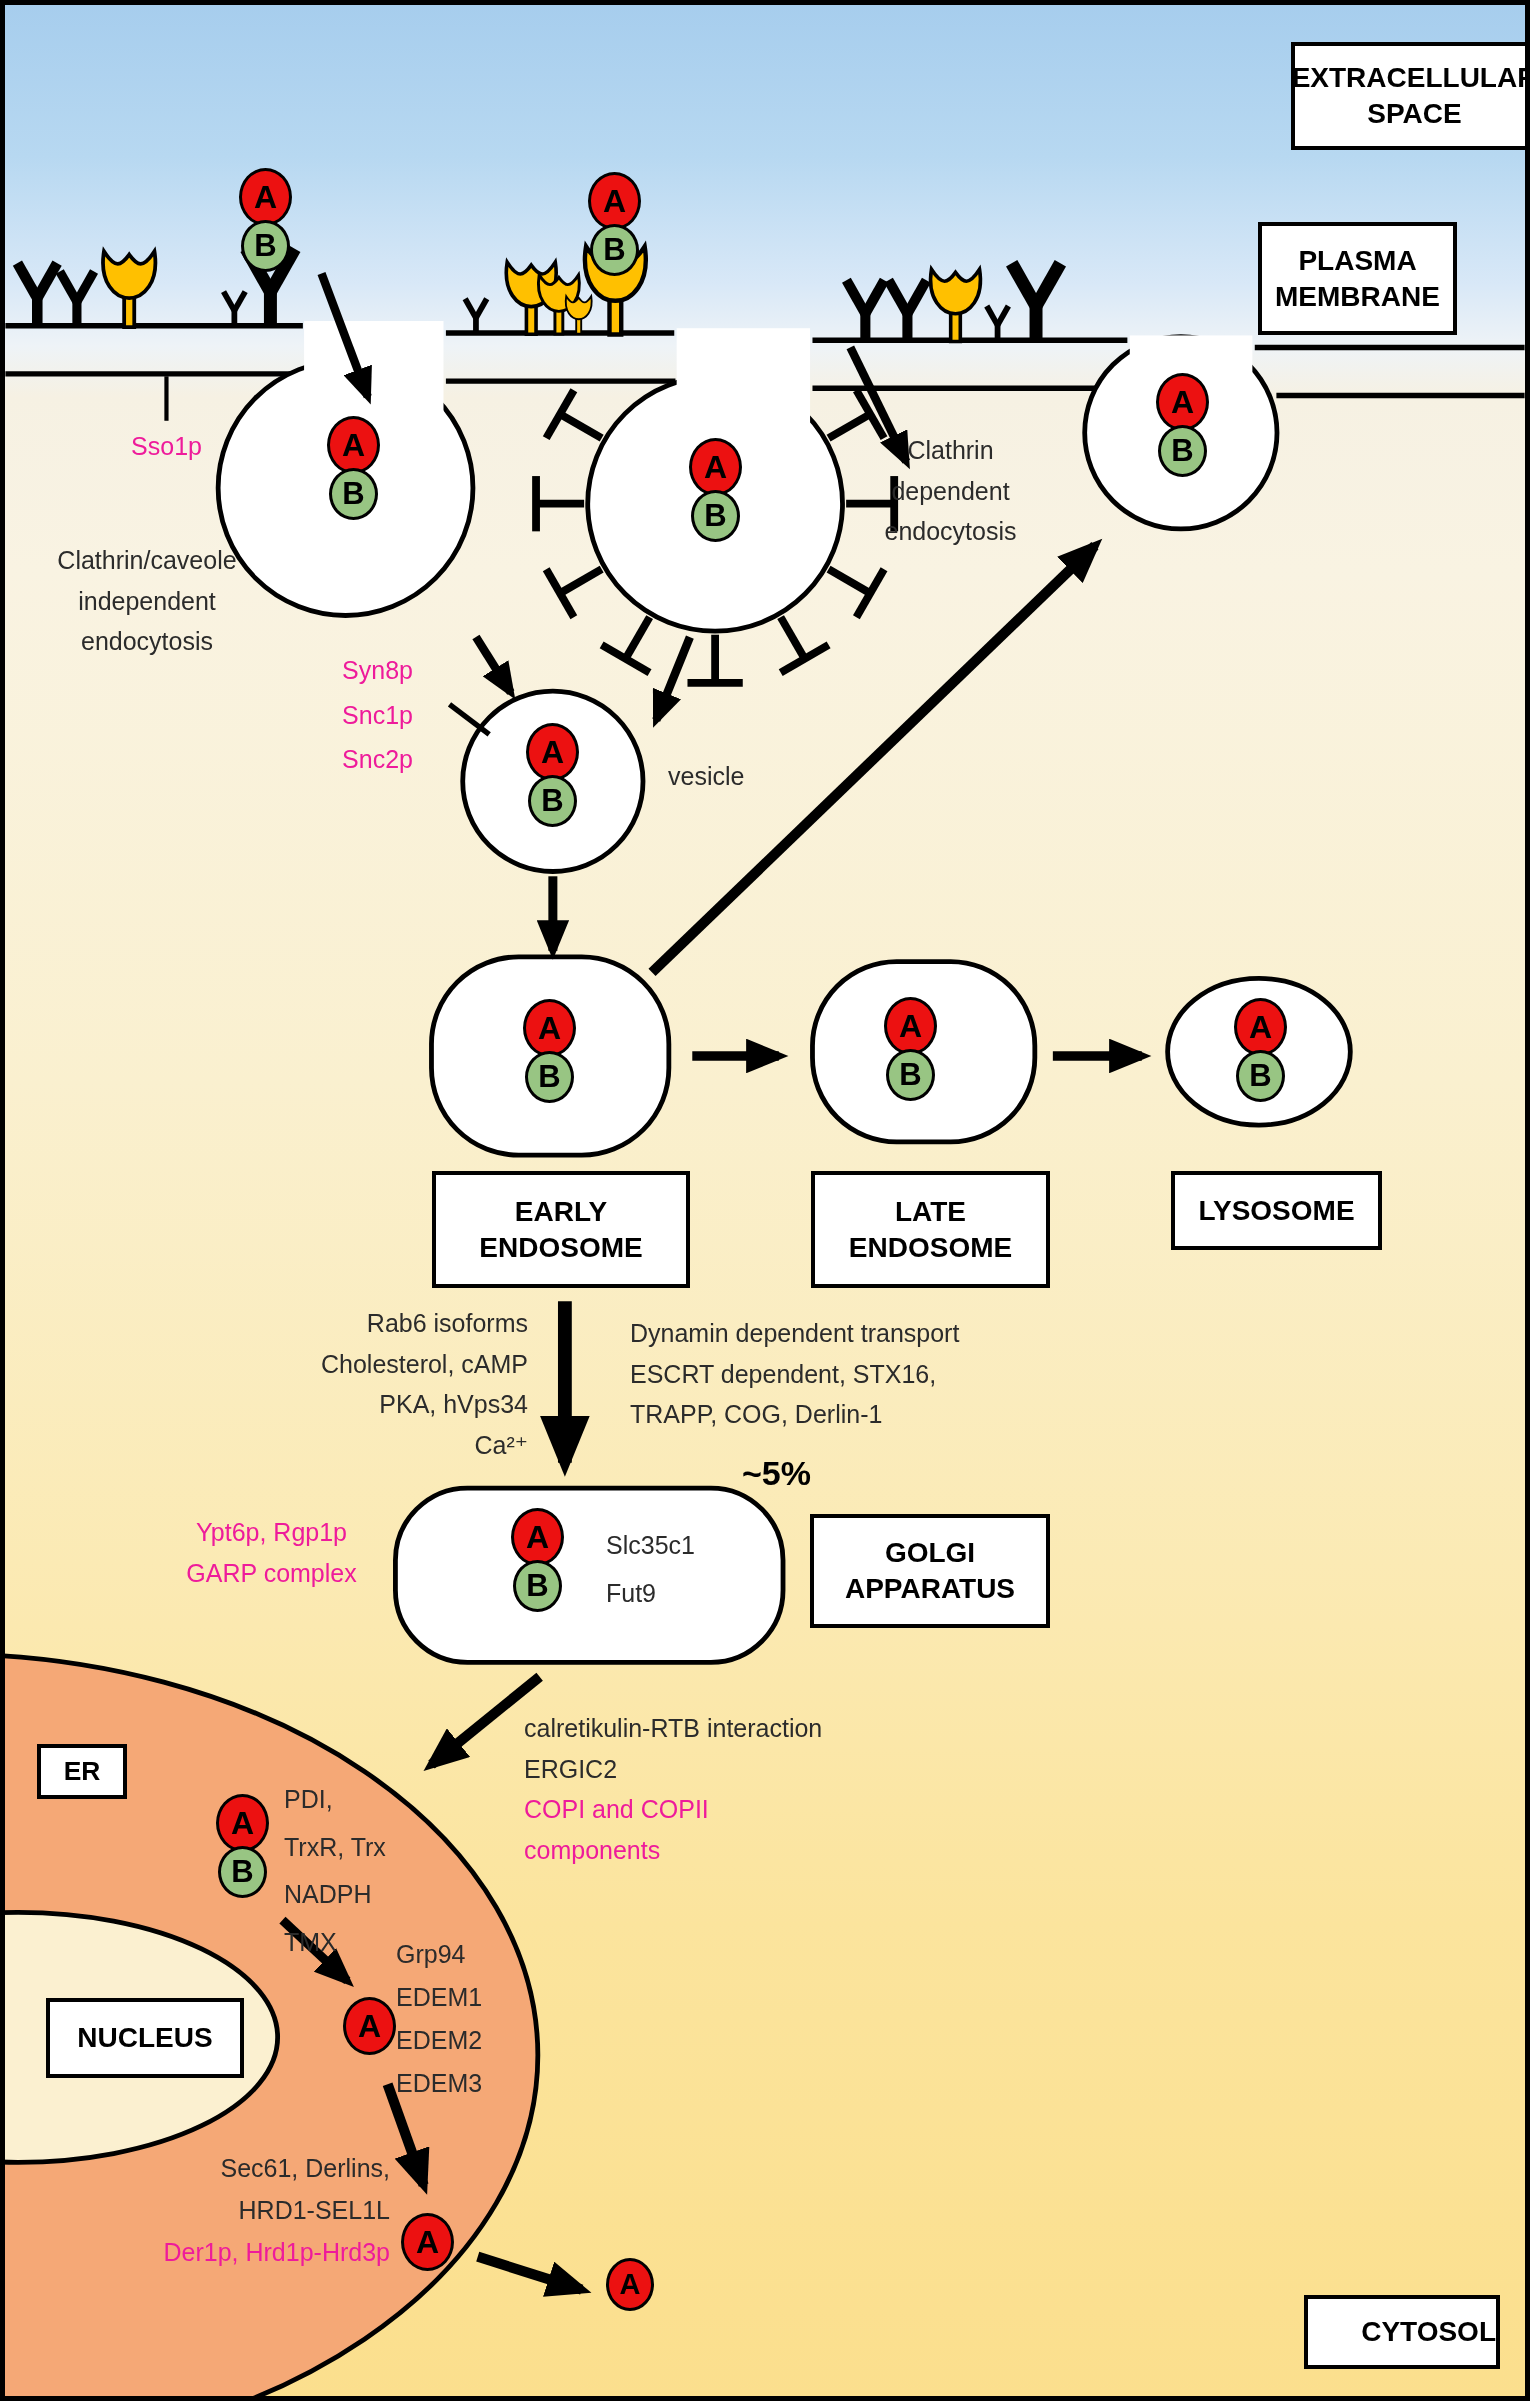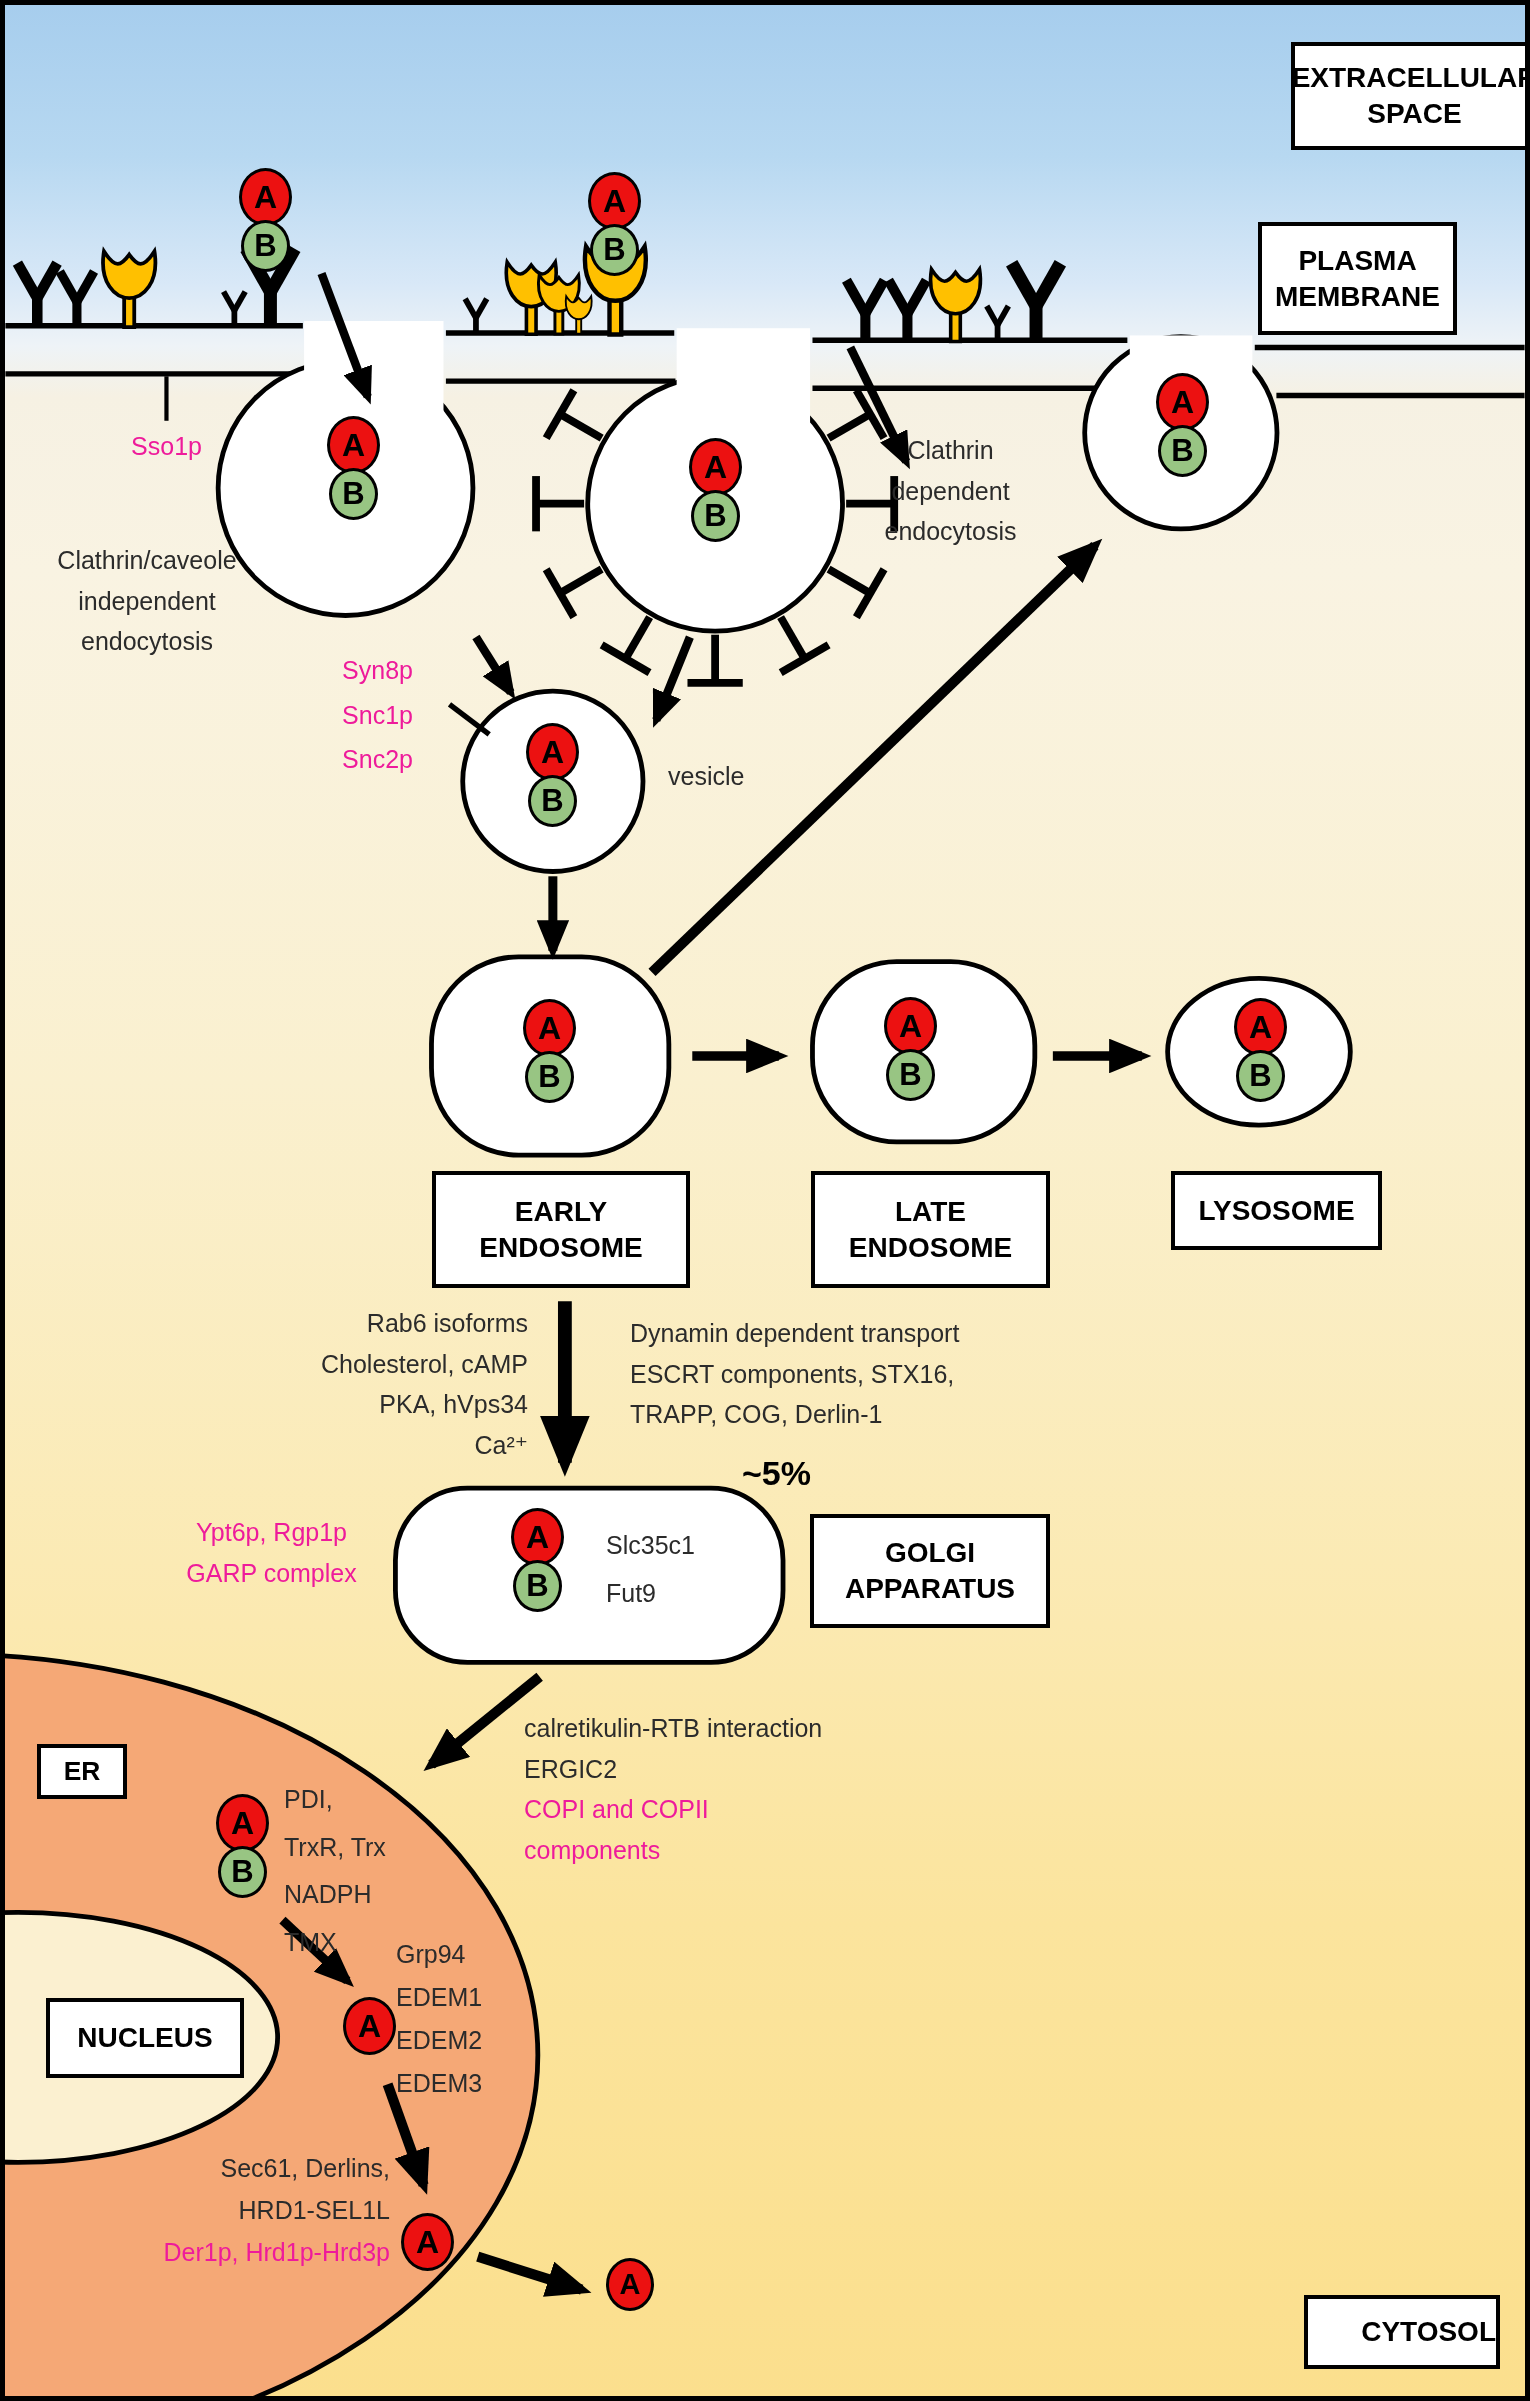--- a/index.html
+++ b/index.html
@@ -254,21 +254,21 @@
 
   <div class="lbl right" style="left:258px;top:1303px;width:270px;">
     <span>Rab6 isoforms</span>
     <span>Cholesterol, cAMP</span>
     <span>PKA, hVps34</span>
     <span>Ca²⁺</span>
   </div>
 
   <div class="lbl" style="left:594px;top:1313px;width:421px;margin-left:36px;">
     <span>Dynamin dependent transport</span>
-    <span>ESCRT components, STX16,</span>
+    <span>ESCRT dependent, STX16,</span>
     <span>TRAPP, COG, Derlin-1</span>
   </div>
 
   <div class="lbl bold" style="left:742px;top:1446px;font-size:34px;">~5%</div>
 
   <div class="lbl pink center" style="left:168px;top:1512px;width:207px;">
     <span>Ypt6p, Rgp1p</span>
     <span>GARP complex</span>
   </div>
 

